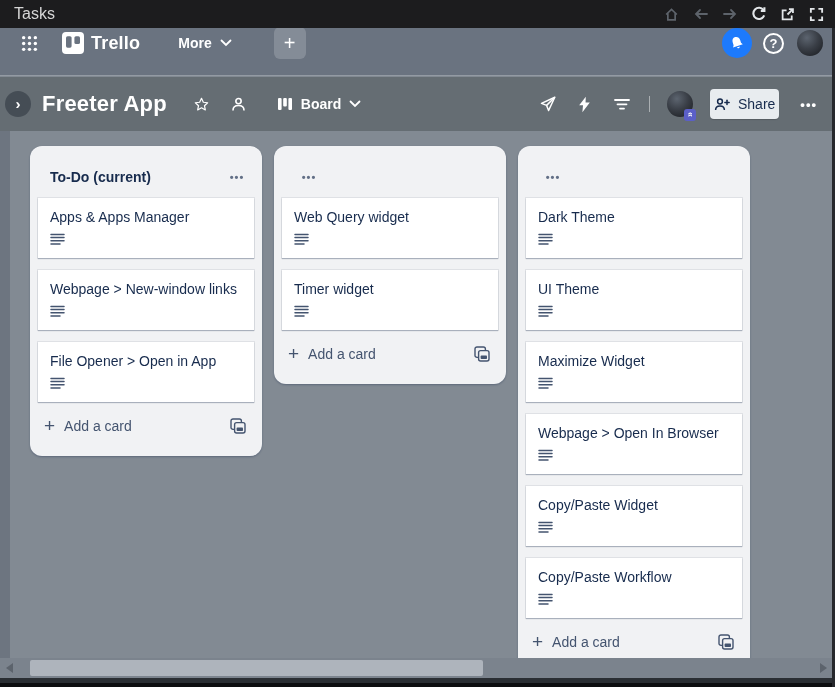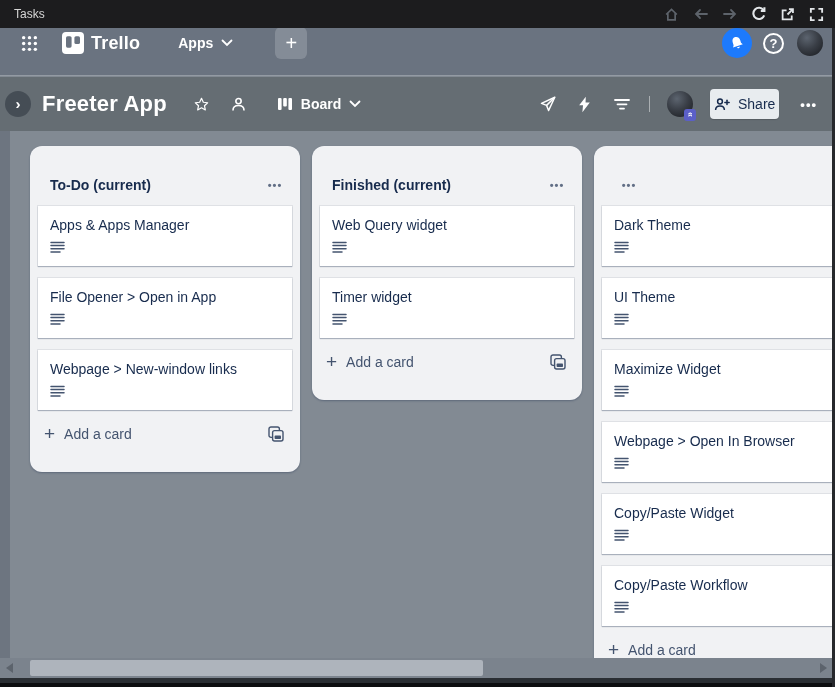--- a/index.html
+++ b/index.html
@@ -8,21 +8,21 @@
     --text-dark:#172b4d; --text-slate:#44546f; --accent-blue:#1d7afc;
     --scroll-track:#7b838d; --scroll-thumb:#aeb4bc; --frame-dark:#26282c;
   }
   *{margin:0;padding:0;box-sizing:border-box;}
   html,body{width:835px;height:687px;overflow:hidden;}
   body{position:relative;font-family:"Liberation Sans",sans-serif;background:var(--canvas-bg);}
 
   
   .topbar{position:absolute;left:0;top:0;right:0;height:28px;background:var(--topbar-bg);
     display:flex;align-items:center;padding:0 10px;z-index:60;}
-  .topbar-title{color:#d6d6d6;font-size:12px;margin-left:4px;}
+  .topbar-title{color:#d6d6d6;font-size:16px;margin-left:4px;}
   .topbar-spacer{flex:1;}
   .topbar-icons{display:flex;align-items:center;gap:12px;}
   .tb-icon{width:17px;height:17px;display:flex;align-items:center;justify-content:center;}
 
   
   .nav{position:absolute;left:0;top:28px;right:0;height:48px;background:var(--nav-bg);
     display:flex;align-items:center;padding:0 12px 17px 16px;border-bottom:1px solid rgba(255,255,255,.28);z-index:40;}
   .grid-btn{width:26px;height:26px;display:flex;align-items:center;justify-content:center;border-radius:4px;}
   .logo{display:flex;align-items:center;gap:7px;margin-left:20px;}
   .logo-text{color:#fff;font-size:18px;font-weight:700;letter-spacing:.2px;}
@@ -62,21 +62,21 @@
   .member-badge span{display:block;transform:rotate(-90deg);letter-spacing:-1px;font-weight:700;}
   .share-btn{display:flex;align-items:center;gap:8px;height:30px;padding:0 4px;border-radius:4px;background:#e8ecef;
     color:var(--text-dark);font-size:14px;font-weight:500;box-shadow:0 1px 1px rgba(0,0,0,.15);}
   .bh-ellipsis{color:#fff;font-size:13px;letter-spacing:1px;font-weight:700;padding:0 4px;}
 
   
   .canvas{position:absolute;left:0;right:0;top:131px;height:527px;background:var(--canvas-bg);overflow:hidden;}
   .sidebar-strip{position:absolute;left:0;top:0;bottom:0;width:10px;background:var(--sidebar-strip);}
   .lists{position:absolute;left:30px;top:15px;display:flex;gap:12px;align-items:flex-start;}
 
-  .list{width:270px;background:var(--list-bg);border-radius:12px;padding:24px 0;
+  .list{width:232px;background:var(--list-bg);border-radius:12px;padding:16px 0;
     box-shadow:0 1px 2px rgba(9,30,66,.3);flex-shrink:0;}
   .list-header{display:flex;align-items:center;padding:4px 10px 10px 20px;}
   .list-title{flex:1;font-size:14px;font-weight:600;color:var(--text-dark);}
   .list-ellipsis{width:30px;height:22px;display:flex;align-items:center;justify-content:center;
     color:#626f86;font-size:11px;letter-spacing:1px;font-weight:700;border-radius:4px;}
   .cards{display:flex;flex-direction:column;gap:12px;padding:0 8px;}
   .card{background:var(--card-bg);border-radius:0;min-height:60px;padding:9px 12px 8px;
     box-shadow:0 1px 1px rgba(9,30,66,.25), 0 0 0 1px rgba(9,30,66,.08);}
   .card-title{font-size:14px;line-height:20px;color:var(--text-dark);}
   .card-badges{margin-top:6px;display:flex;align-items:center;}
@@ -157,21 +157,21 @@
   </span>
   <span class="logo">
     <svg width="22" height="22" viewBox="0 0 22 22">
         <rect width="22" height="22" rx="4" fill="#fff"></rect>
         <rect x="4" y="4.2" width="5.6" height="11.5" rx="1.6" fill="#6a7380"></rect>
         <rect x="12.4" y="4.2" width="5.6" height="7.8" rx="1.6" fill="#6a7380"></rect>
       </svg>
     <span class="logo-text">Trello</span>
   </span>
   <span class="more-btn">
-    <span>Apps</span>
+    <span>More</span>
     <svg width="12" height="8" viewBox="0 0 12 8">
         <path d="M1.5 1.5 L6 6 L10.5 1.5" fill="none" stroke="#fff" stroke-width="1.8" stroke-linecap="round"></path>
       </svg>
   </span>
   <span class="plus-btn">+</span>
   <span class="nav-spacer"></span>
   <span class="bell-btn">
     <svg width="16" height="16" viewBox="0 0 16 16" style="transform:rotate(-18deg)">
         <path d="M8 1.8 C5.6 1.8 4.1 3.7 4.1 6.2 L4.1 9 L2.9 11 L13.1 11 L11.9 9 L11.9 6.2 C11.9 3.7 10.4 1.8 8 1.8 Z" fill="#fff"></path>
         <path d="M6.4 12.3 a1.7 1.7 0 0 0 3.2 0 Z" fill="#fff"></path>
@@ -265,34 +265,34 @@
                 <g stroke="#44546f" stroke-width="1.5" stroke-linecap="round">
                   <line x1="1" y1="1.4" x2="14" y2="1.4"></line>
                   <line x1="1" y1="4.6" x2="14" y2="4.6"></line>
                   <line x1="1" y1="7.8" x2="14" y2="7.8"></line>
                   <line x1="1" y1="11" x2="10" y2="11"></line>
                 </g>
               </svg>
     </div>
   </div>
           <div class="card">
+    <div class="card-title">Webpage &gt; New-window links</div>
+    <div class="card-badges">
+      <svg width="15" height="13" viewBox="0 0 15 13">
+                <g stroke="#44546f" stroke-width="1.5" stroke-linecap="round">
+                  <line x1="1" y1="1.4" x2="14" y2="1.4"></line>
+                  <line x1="1" y1="4.6" x2="14" y2="4.6"></line>
+                  <line x1="1" y1="7.8" x2="14" y2="7.8"></line>
+                  <line x1="1" y1="11" x2="10" y2="11"></line>
+                </g>
+              </svg>
+    </div>
+  </div>
+          <div class="card">
     <div class="card-title">File Opener &gt; Open in App</div>
-    <div class="card-badges">
-      <svg width="15" height="13" viewBox="0 0 15 13">
-                <g stroke="#44546f" stroke-width="1.5" stroke-linecap="round">
-                  <line x1="1" y1="1.4" x2="14" y2="1.4"></line>
-                  <line x1="1" y1="4.6" x2="14" y2="4.6"></line>
-                  <line x1="1" y1="7.8" x2="14" y2="7.8"></line>
-                  <line x1="1" y1="11" x2="10" y2="11"></line>
-                </g>
-              </svg>
-    </div>
-  </div>
-          <div class="card">
-    <div class="card-title">Webpage &gt; New-window links</div>
     <div class="card-badges">
       <svg width="15" height="13" viewBox="0 0 15 13">
                 <g stroke="#44546f" stroke-width="1.5" stroke-linecap="round">
                   <line x1="1" y1="1.4" x2="14" y2="1.4"></line>
                   <line x1="1" y1="4.6" x2="14" y2="4.6"></line>
                   <line x1="1" y1="7.8" x2="14" y2="7.8"></line>
                   <line x1="1" y1="11" x2="10" y2="11"></line>
                 </g>
               </svg>
     </div>
@@ -306,21 +306,20 @@
         <svg width="16" height="16" viewBox="0 0 16 16">
               <rect x="1" y="1" width="10.4" height="10.4" rx="2" fill="none" stroke="#44546f" stroke-width="1.4"></rect>
               <rect x="4.6" y="4.6" width="10.4" height="10.4" rx="2" fill="#f1f2f4" stroke="#44546f" stroke-width="1.4"></rect>
               <rect x="6.6" y="9.6" width="6.4" height="3.4" rx="0.8" fill="#44546f"></rect>
             </svg>
       </span>
     </div>
   </div>
       <div class="list">
     <div class="list-header">
-      <span class="list-title">Finished (current)</span>
       <span class="list-ellipsis">•••</span>
     </div>
     <div class="cards">
           <div class="card">
     <div class="card-title">Web Query widget</div>
     <div class="card-badges">
       <svg width="15" height="13" viewBox="0 0 15 13">
                 <g stroke="#44546f" stroke-width="1.5" stroke-linecap="round">
                   <line x1="1" y1="1.4" x2="14" y2="1.4"></line>
                   <line x1="1" y1="4.6" x2="14" y2="4.6"></line>

